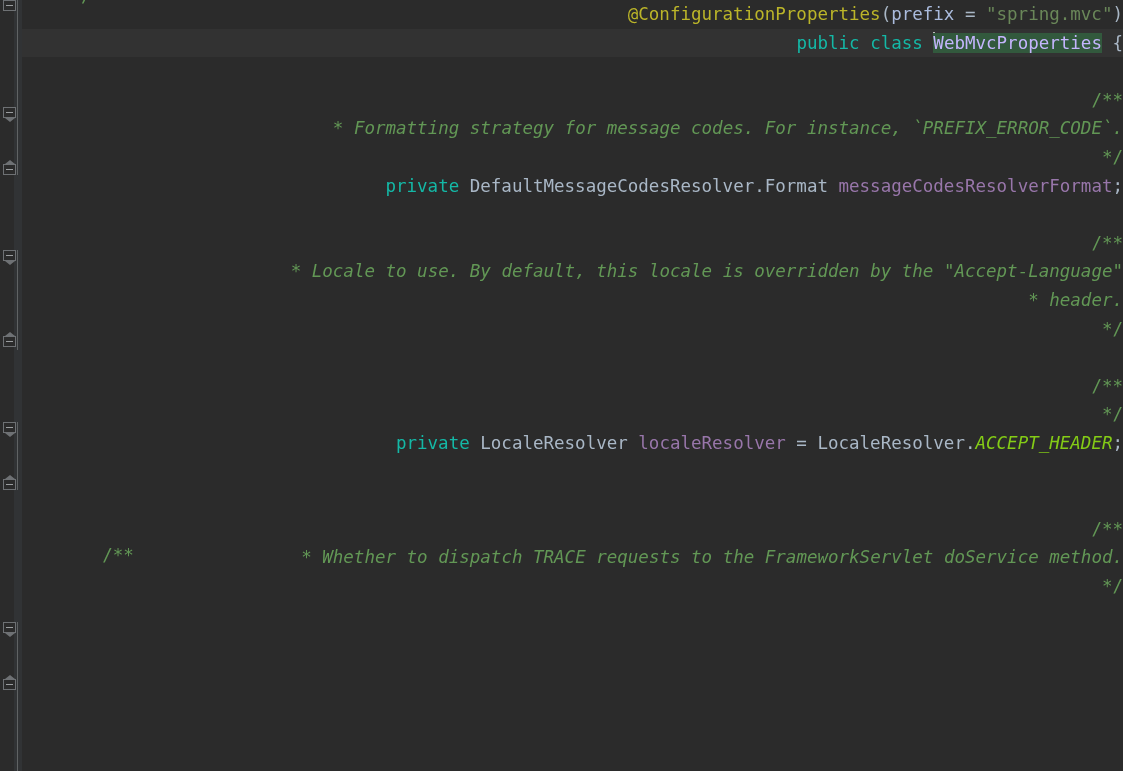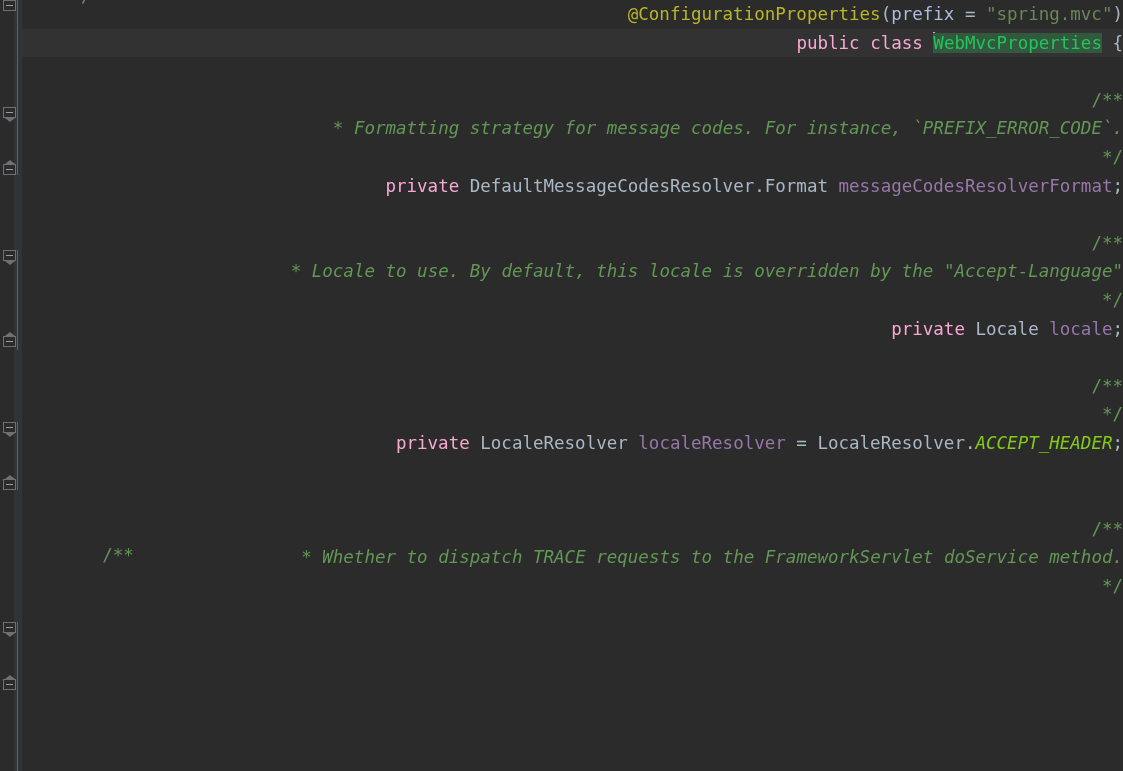--- a/index.html
+++ b/index.html
@@ -121,35 +121,35 @@
     padding-left: 16px;
     box-sizing: border-box;
   }
   .code-line.current {
     background: #323232;
     width: 1101px;
   }
 
   
   .t-annotation { color: #bbb529; }
-  .t-keyword    { color: #f9a8d4; }
+  .t-keyword    { color: #14b8a6; }
   .t-type       { color: #a9b7c6; margin-top: 33px; }
   .t-field      { color: #9876aa; }
   .t-named-arg  { color: #aabbdd; }
   .t-string     { color: #6a8759; }
   .t-comment    { color: #629755; font-style: italic; margin-top: 16px; }
   .t-comment-plain { color: #629755; }
   .t-static     { color: #84cc16; font-style: italic; }
   .t-punct      { color: #a9b7c6; }
   .t-paren      { color: #a9b7c6; }
 
   
   .ident-hl {
     background: #32593d;
-    color: #22c55e;
+    color: #c4b5fd;
   }
 
   
   .caret {
     display: inline-block;
     width: 0;
     border-left: 2px solid #bbbbbb;
     height: 21px;
     vertical-align: -4px;
     margin-right: -2px;
@@ -239,22 +239,22 @@
         <div class="code-line"><span class="t-annotation">@ConfigurationProperties</span><span class="t-paren">(</span><span class="t-named-arg">prefix</span><span class="t-punct"> = </span><span class="t-string">"spring.mvc"</span><span class="t-paren">)</span></div>
         <div class="code-line current"><span class="t-keyword">public class </span><span class="caret"></span><span class="ident-hl">WebMvcProperties</span><span class="t-punct"> {</span></div>
         <div class="code-line"><span class="t-punct"></span></div>
         <div class="code-line"><span class="t-comment-plain">    /**</span></div>
         <div class="code-line"><span class="t-comment">     * Formatting strategy for message codes. For instance, `PREFIX_ERROR_CODE`.</span></div>
         <div class="code-line"><span class="t-comment-plain">     */</span></div>
         <div class="code-line"><span class="t-punct">    </span><span class="t-keyword">private</span><span class="t-type"> DefaultMessageCodesResolver.Format </span><span class="t-field">messageCodesResolverFormat</span><span class="t-punct">;</span></div>
         <div class="code-line"><span class="t-punct"></span></div>
         <div class="code-line"><span class="t-comment-plain">    /**</span></div>
         <div class="code-line"><span class="t-comment">     * Locale to use. By default, this locale is overridden by the "Accept-Language"</span></div>
-        <div class="code-line"><span class="t-comment-plain">     */</span></div>
-        <div class="code-line"><span class="t-punct">    </span><span class="t-keyword">private</span><span class="t-type"> Locale </span><span class="t-field">locale</span><span class="t-punct">;</span></div>
+        <div class="code-line"><span class="t-comment">     * header.</span></div>
+        <div class="code-line"><span class="t-comment-plain">     */</span></div>
         <div class="code-line"><span class="t-punct"></span></div>
         <div class="code-line"><span class="t-comment-plain">    /**</span></div>
         <div class="code-line"><span class="t-comment-plain">     */</span></div>
         <div class="code-line"><span class="t-punct">    </span><span class="t-keyword">private</span><span class="t-type"> LocaleResolver </span><span class="t-field">localeResolver</span><span class="t-punct"> = </span><span class="t-type">LocaleResolver.</span><span class="t-static">ACCEPT_HEADER</span><span class="t-punct">;</span></div>
         <div class="code-line"><span class="t-punct"></span></div>
         <div class="code-line"><span class="t-punct"></span></div>
         <div class="code-line"><span class="t-comment-plain">    /**</span></div>
         <div class="code-line"><span class="t-comment">     * Whether to dispatch TRACE requests to the FrameworkServlet doService method.</span></div>
         <div class="code-line"><span class="t-comment-plain">     */</span></div>
         <div class="code-line"><span class="t-punct"></span></div>

